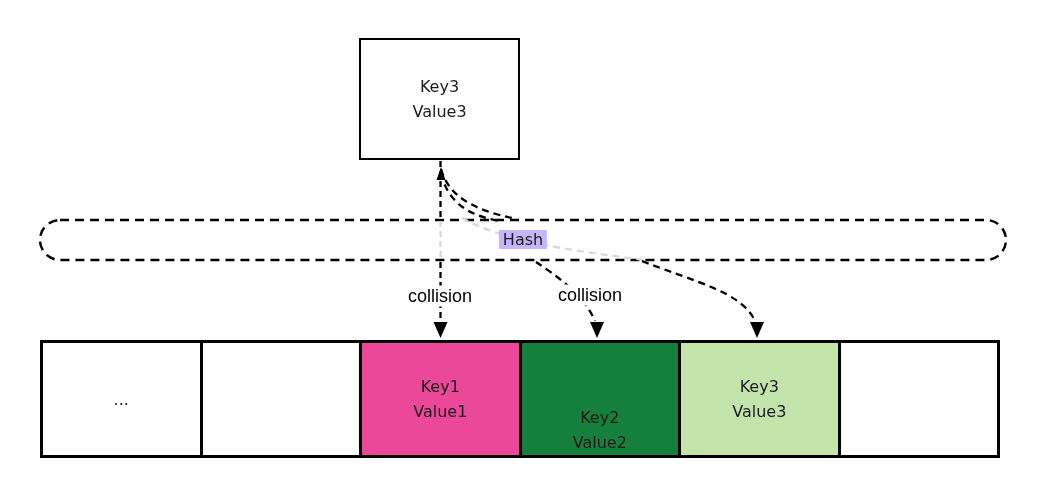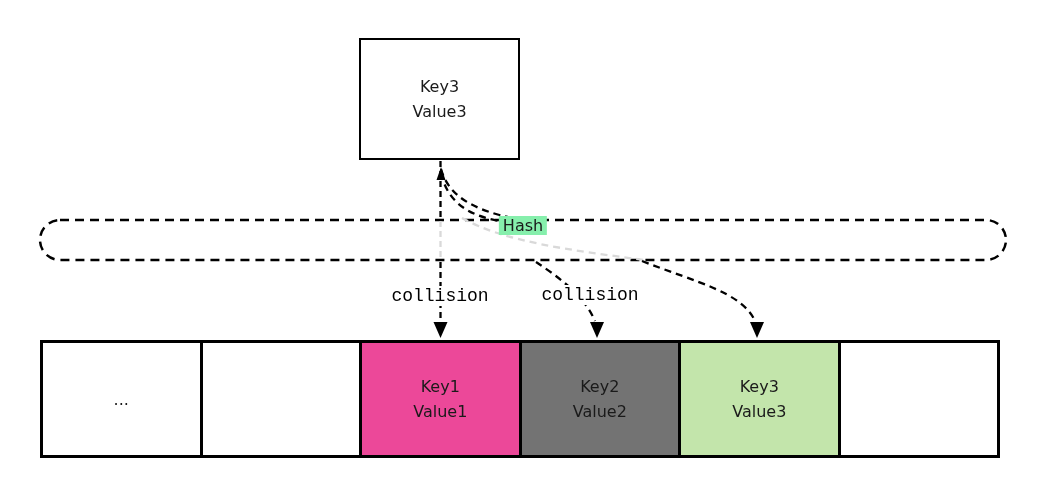--- a/index.html
+++ b/index.html
@@ -9,26 +9,26 @@
   }
   .abs{position:absolute}
   #connector-layer{position:absolute;left:0;top:0;z-index:1;pointer-events:none}
   #item-box{
     left:359px;top:38px;width:161px;height:122px;box-sizing:border-box;
     border:2.5px solid #000;background:#fff;z-index:2;
     display:flex;flex-direction:column;align-items:center;justify-content:center;
     font-size:16px;line-height:25px;color:#1a1a1a;
   }
   #hash-label{
-    left:523px;top:216px;transform:translateX(-50%);z-index:3;
-    font-size:16px;color:#1a1a1a;background:#86efac;padding:0 4px;
+    left:523px;top:230px;transform:translateX(-50%);z-index:3;
+    font-size:16px;color:#1a1a1a;background:#c4b5fd;padding:0 4px;
   }
   .collision{
     z-index:3;transform:translate(-50%,-50%);
-    font-family:Liberation Mono, monospace;font-size:18px;color:#000;
+    font-family:Liberation Sans, sans-serif;font-size:18px;color:#000;
     background:#fff;padding:0 2px;
   }
   #slot-array{
     left:40px;top:340px;width:960px;height:118px;box-sizing:border-box;
     border:3px solid #000;display:flex;z-index:2;background:#fff;
   }
   .slot{
     flex:1;display:flex;flex-direction:column;align-items:center;justify-content:center;
     font-size:16px;line-height:25px;color:#1a1a1a;background:#fff;
   }
@@ -77,21 +77,21 @@
 
   </div>
   <div class="slot" style="background: rgb(255, 255, 255);">
     
     
   </div>
   <div class="slot" style="background: #ec4899;">
     <span>Key1</span>
     <span>Value1</span>
   </div>
-  <div class="slot" style="background: #737373;">
+  <div class="slot" style="background: #15803d; justify-content: flex-end;">
     <span>Key2</span>
     <span>Value2</span>
   </div>
   <div class="slot" style="background: rgb(195, 229, 171);">
     <span>Key3</span>
     <span>Value3</span>
   </div>
   <div class="slot" style="background: rgb(255, 255, 255);">
     
     

